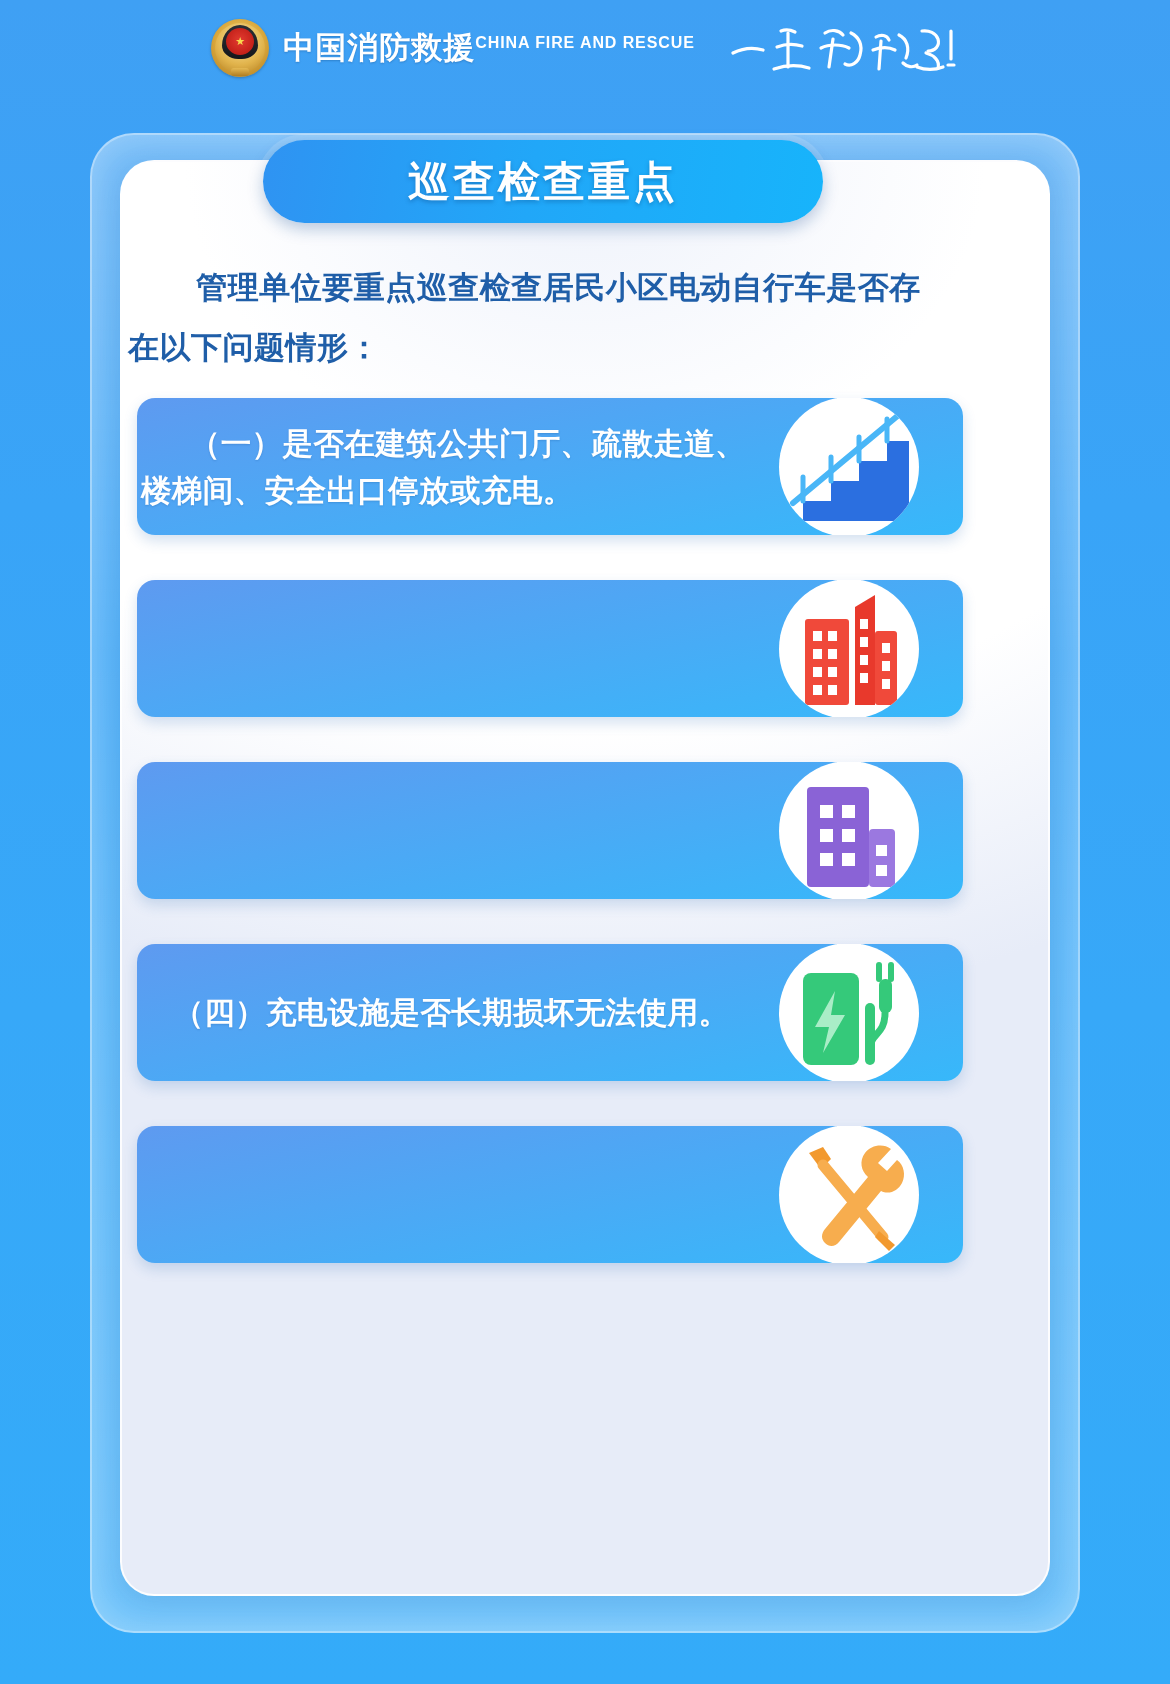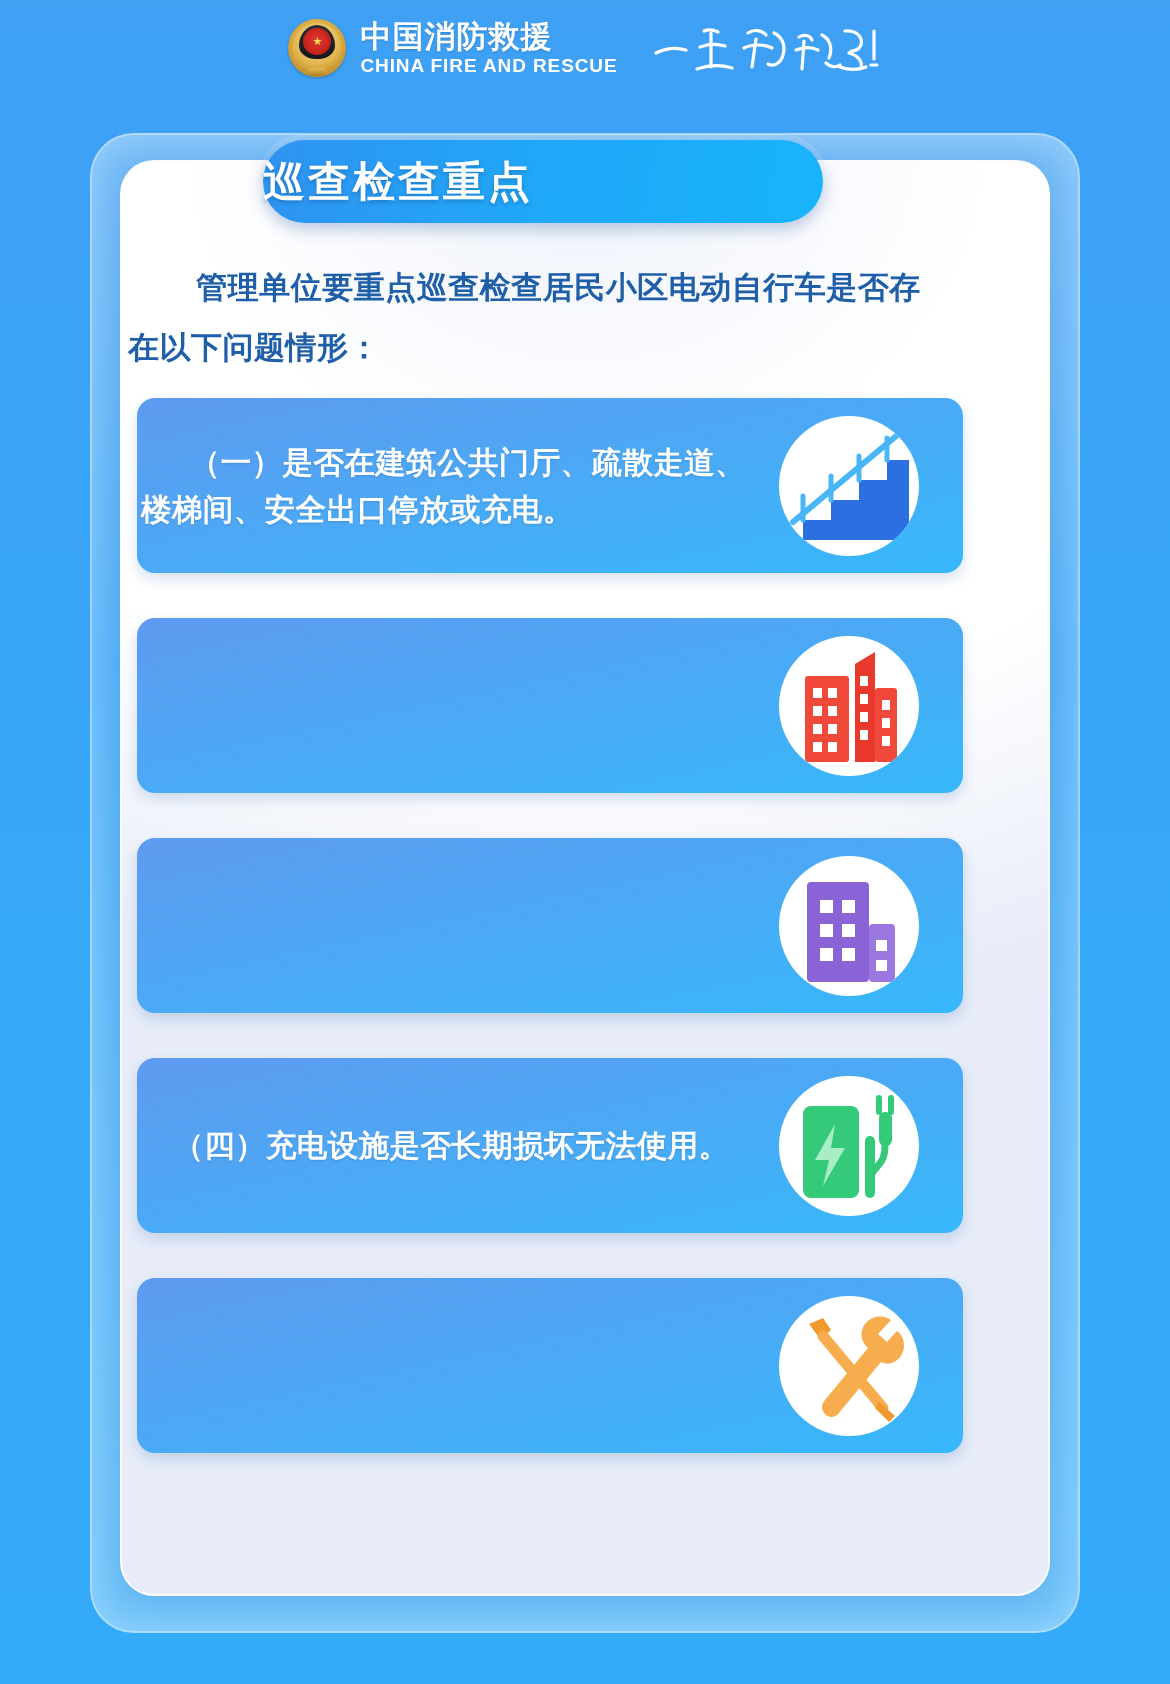--- a/index.html
+++ b/index.html
@@ -44,27 +44,27 @@
     display:flex; align-items:center; justify-content:center;
   }
   .emblem .star{
     color:#f7d94e; font-size:11px; line-height:1;
   }
   .emblem .base{
     position:absolute; left:20px; bottom:1px; width:18px; height:8px;
     border-radius:3px;
     background:linear-gradient(180deg,#e5b953,#b07d22);
   }
-  .brand{ display:flex; flex-direction:column; justify-content:center; }
+  .brand{ display:flex; flex-direction:row; justify-content:center; }
   .brand-cn{
     color:#ffffff; font-size:31px; font-weight:bold; letter-spacing:1px;
     text-shadow:0 1px 2px rgba(0,40,90,.25); line-height:1.05;
   }
   .brand-en{
-    color:#ffffff; font-size:19px; font-weight:bold; letter-spacing:.9px;
+    color:#ffffff; font-size:16px; font-weight:bold; letter-spacing:.9px;
     margin-top:3px; line-height:1;
   }
   .slogan{
     margin-left:20px; height:70px; display:flex; align-items:center;
   }
 
   
   .outer-frame{
     position:absolute; left:90px; top:133px; width:990px; height:1500px;
     border-radius:44px;
@@ -81,41 +81,41 @@
     box-shadow:0 6px 26px rgba(26,86,158,.14);
     overflow:hidden;
   }
 
   
   .title-pill{
     position:absolute; left:263px; top:140px; width:560px; height:83px;
     border-radius:42px;
     background:linear-gradient(100deg,#2f93f2 0%,#21a7f8 48%,#17b4fb 100%);
     box-shadow:0 6px 16px rgba(12,70,140,.28), 0 0 0 6px rgba(255,255,255,.14);
-    display:flex; align-items:center; 
+    display:flex; align-items:center; justify-content:center;
     z-index:5;
   }
   .title-text{
     color:#ffffff; font-size:42px; font-weight:bold; letter-spacing:3px;
     text-shadow:0 2px 4px rgba(10,60,120,.35);
   }
 
   
   .intro{
     position:absolute; left:128px; top:258px; width:824px;
     color:#1f5ea8; font-size:31px; font-weight:bold; line-height:1.95;
     text-indent:2.2em; letter-spacing:.5px;
   }
 
   
   .cards{
     position:absolute; left:137px; top:398px; width:826px;
   }
   .card{
-    position:relative; width:826px; height:175px;
+    position:relative; width:826px; height:137px;
     border-radius:18px;
     background:linear-gradient(168deg,#5e9af0 0%,#4fa6f4 38%,#37b8fa 100%);
     box-shadow:0 6px 14px rgba(40,105,180,.20);
     margin-bottom:45px; overflow:hidden;
   }
   .card-text{
     position:absolute; left:0px; top:50%; transform:translateY(-50%);
     width:620px; padding-left:4px;
     color:#ffffff; font-size:30.5px; font-weight:bold; line-height:1.55;
     text-indent:1.6em; letter-spacing:.4px;

